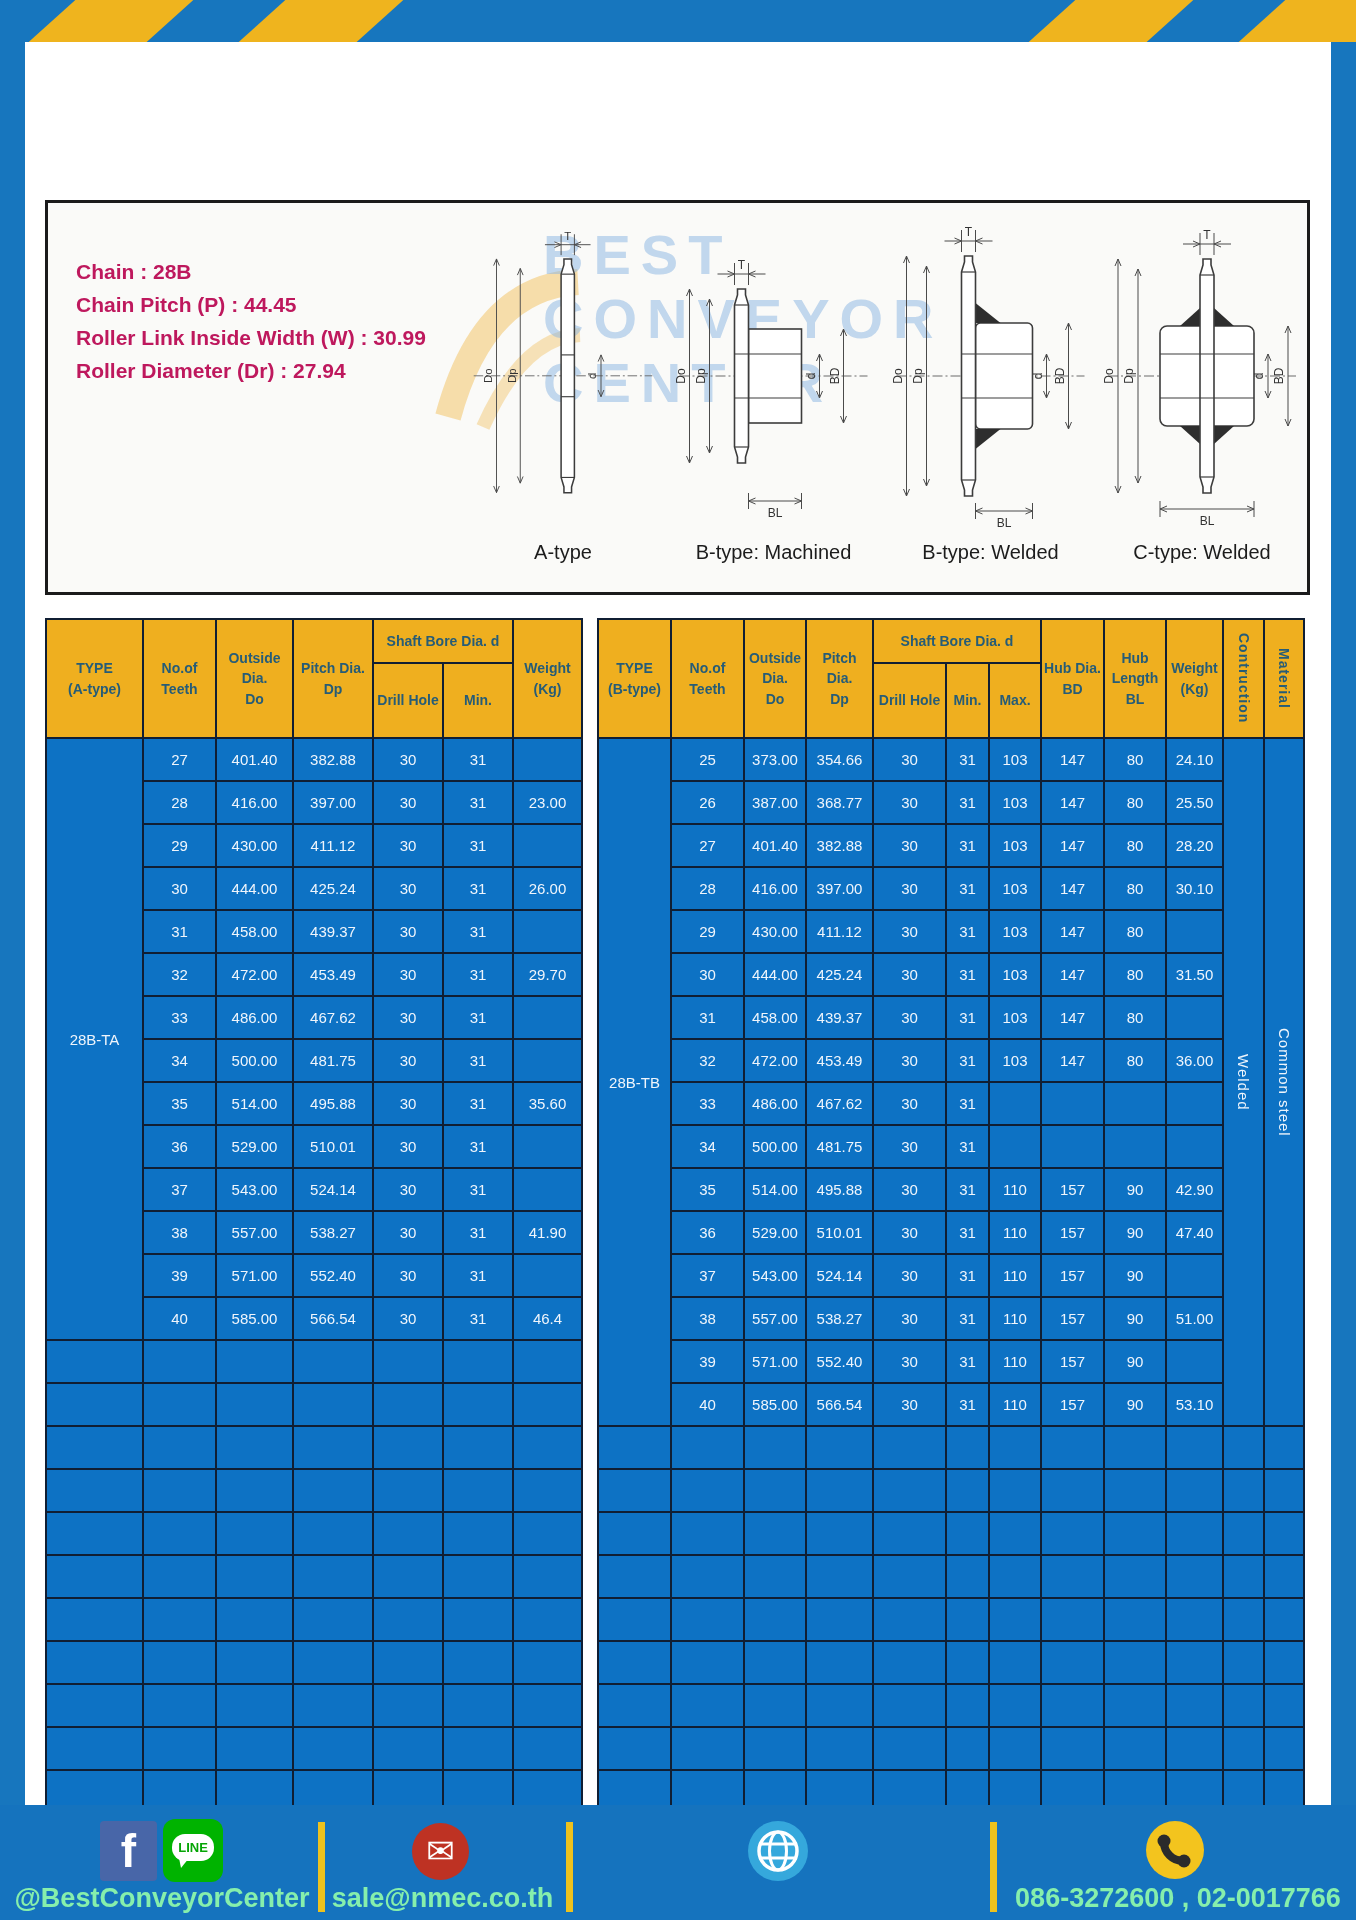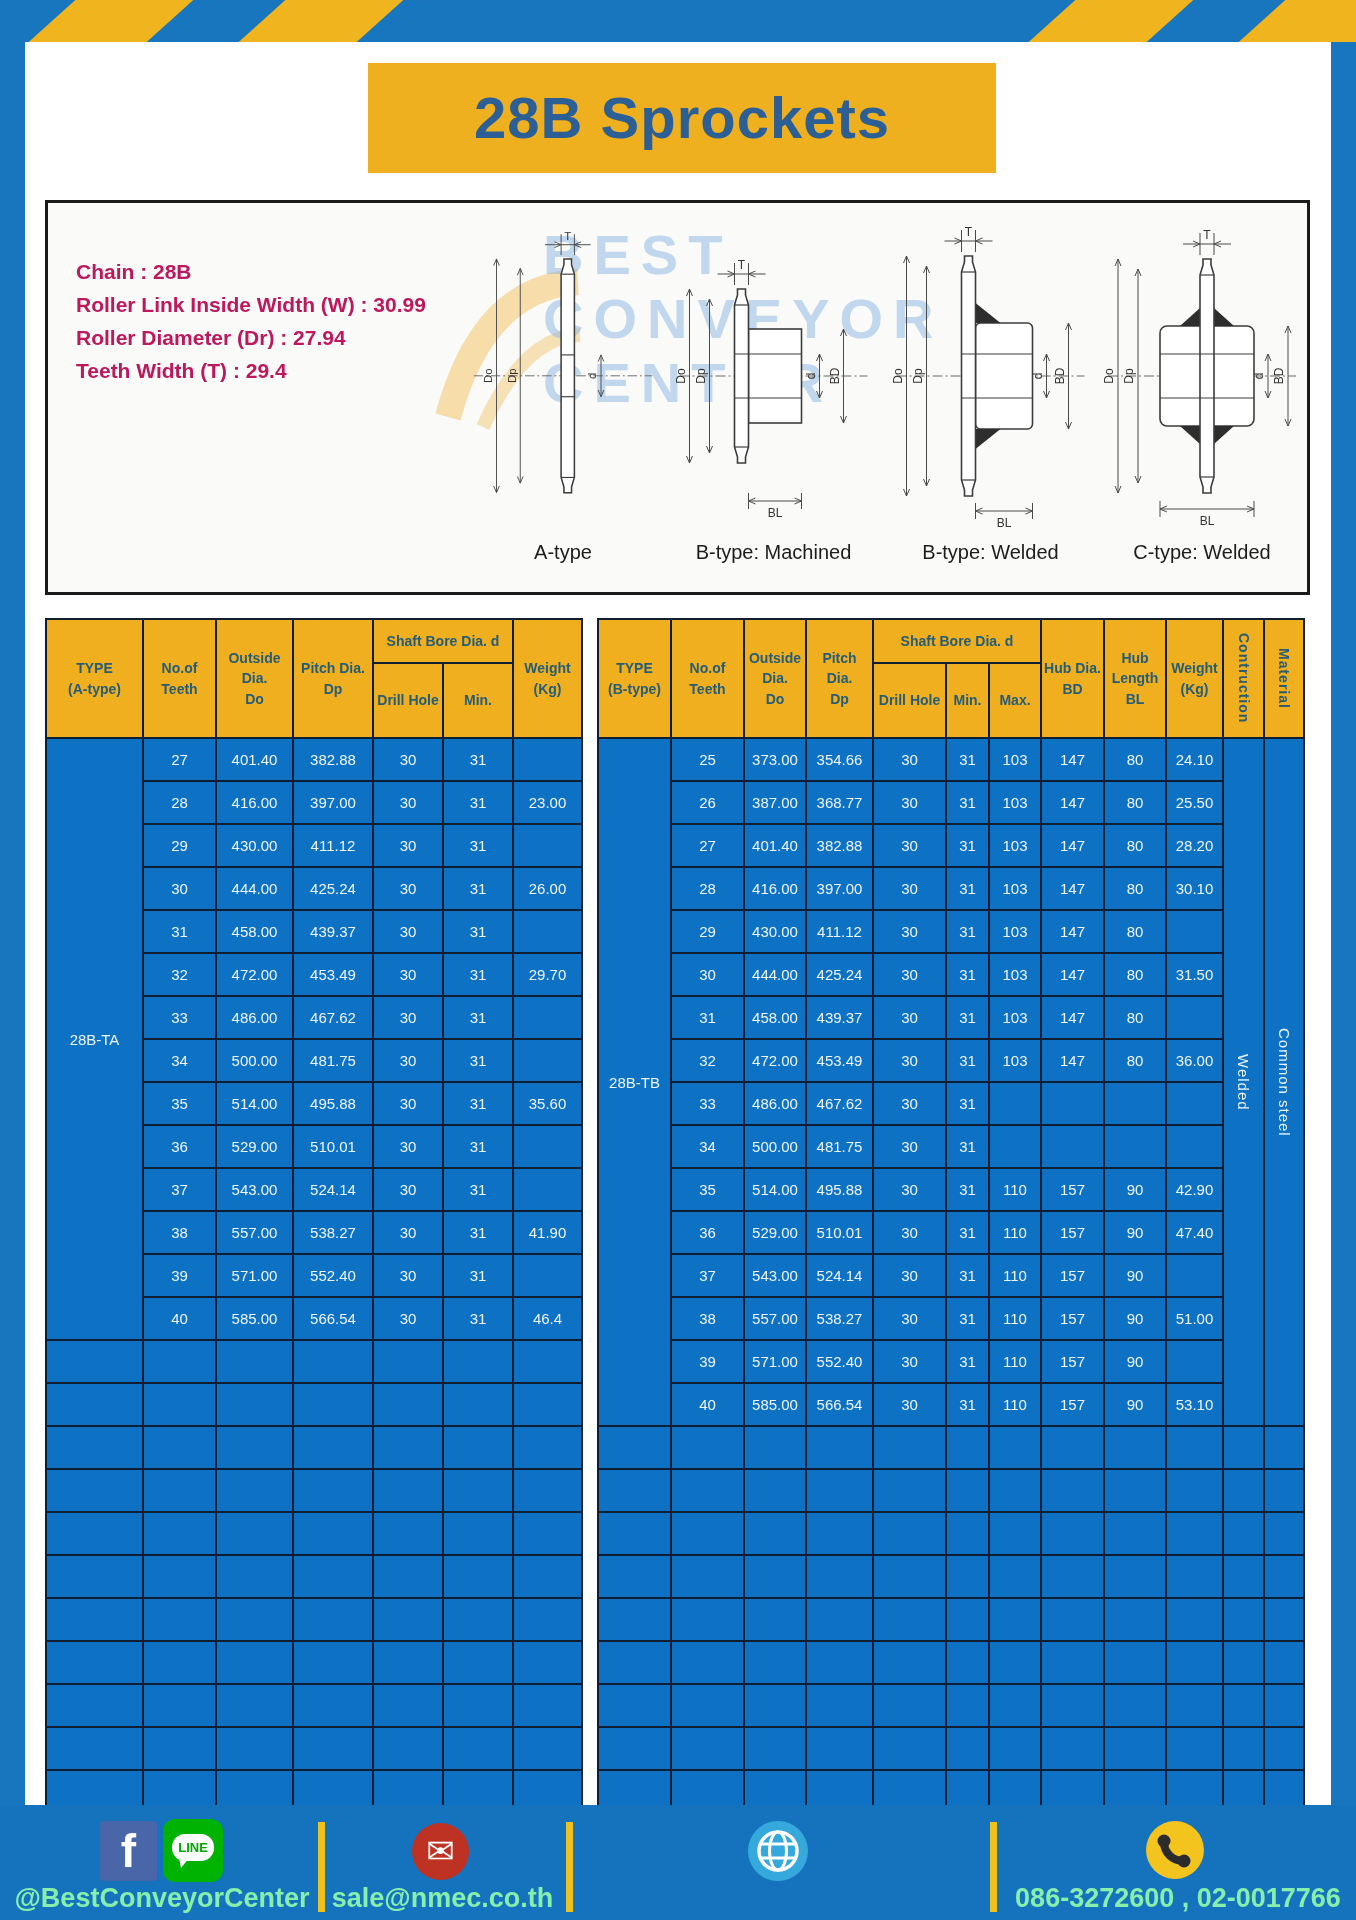--- a/index.html
+++ b/index.html
@@ -53,38 +53,35 @@
 
 <div id="page">
 
   <div class="stripe" style="left:52px"></div>
   <div class="stripe" style="left:262px"></div>
   <div class="stripe" style="left:1052px"></div>
   <div class="stripe" style="left:1262px"></div>
 
   <div id="page-white">
 
-    <div id="title-banner">
-      <h1>28B Sprockets</h1>
-    </div>
 
     <div id="diagram-panel">
       <div id="watermark">
         <svg width="160" height="220" viewBox="0 0 160 220" style="position:absolute;left:0;top:10px">
           <path d="M20 190 Q55 60 150 55" stroke="rgba(242,196,105,0.55)" stroke-width="26" fill="none"></path>
           <path d="M55 200 Q95 110 152 108" stroke="rgba(242,196,105,0.45)" stroke-width="14" fill="none"></path>
         </svg>
         <div class="wm-text">BEST<br>CONVEYOR<br>CENTER</div>
       </div>
 
       <div id="spec-block">
           <div class="spec-line">Chain  :  28B</div>
+          <div class="spec-line">Chain Pitch (P)  :  44.45</div>
           <div class="spec-line">Roller Link Inside Width (W)  :  30.99</div>
           <div class="spec-line">Roller Diameter (Dr)  :  27.94</div>
-          <div class="spec-line">Teeth Width (T)  :  29.4</div>
         </div>
 
       <div class="fig" style="left:420px;width:190px">
         <svg width="190" height="322" viewBox="0 0 200 322" id="svg-fig-0">
             <line class="cline" x1="6" y1="165" x2="194" y2="165"></line>
             <path class="part" d="M98 58 L101 48 L101 42 L109 42 L109 48 L112 58 L112 272 L109 282 L109 288 L101 288 L101 282 L98 272 Z"></path>
             <line class="pline" x1="98" y1="58" x2="112" y2="58"></line>
             <line class="pline" x1="98" y1="272" x2="112" y2="272"></line>
             <line class="pline" x1="98" y1="143" x2="112" y2="143"></line>
             <line class="pline" x1="98" y1="187" x2="112" y2="187"></line>

